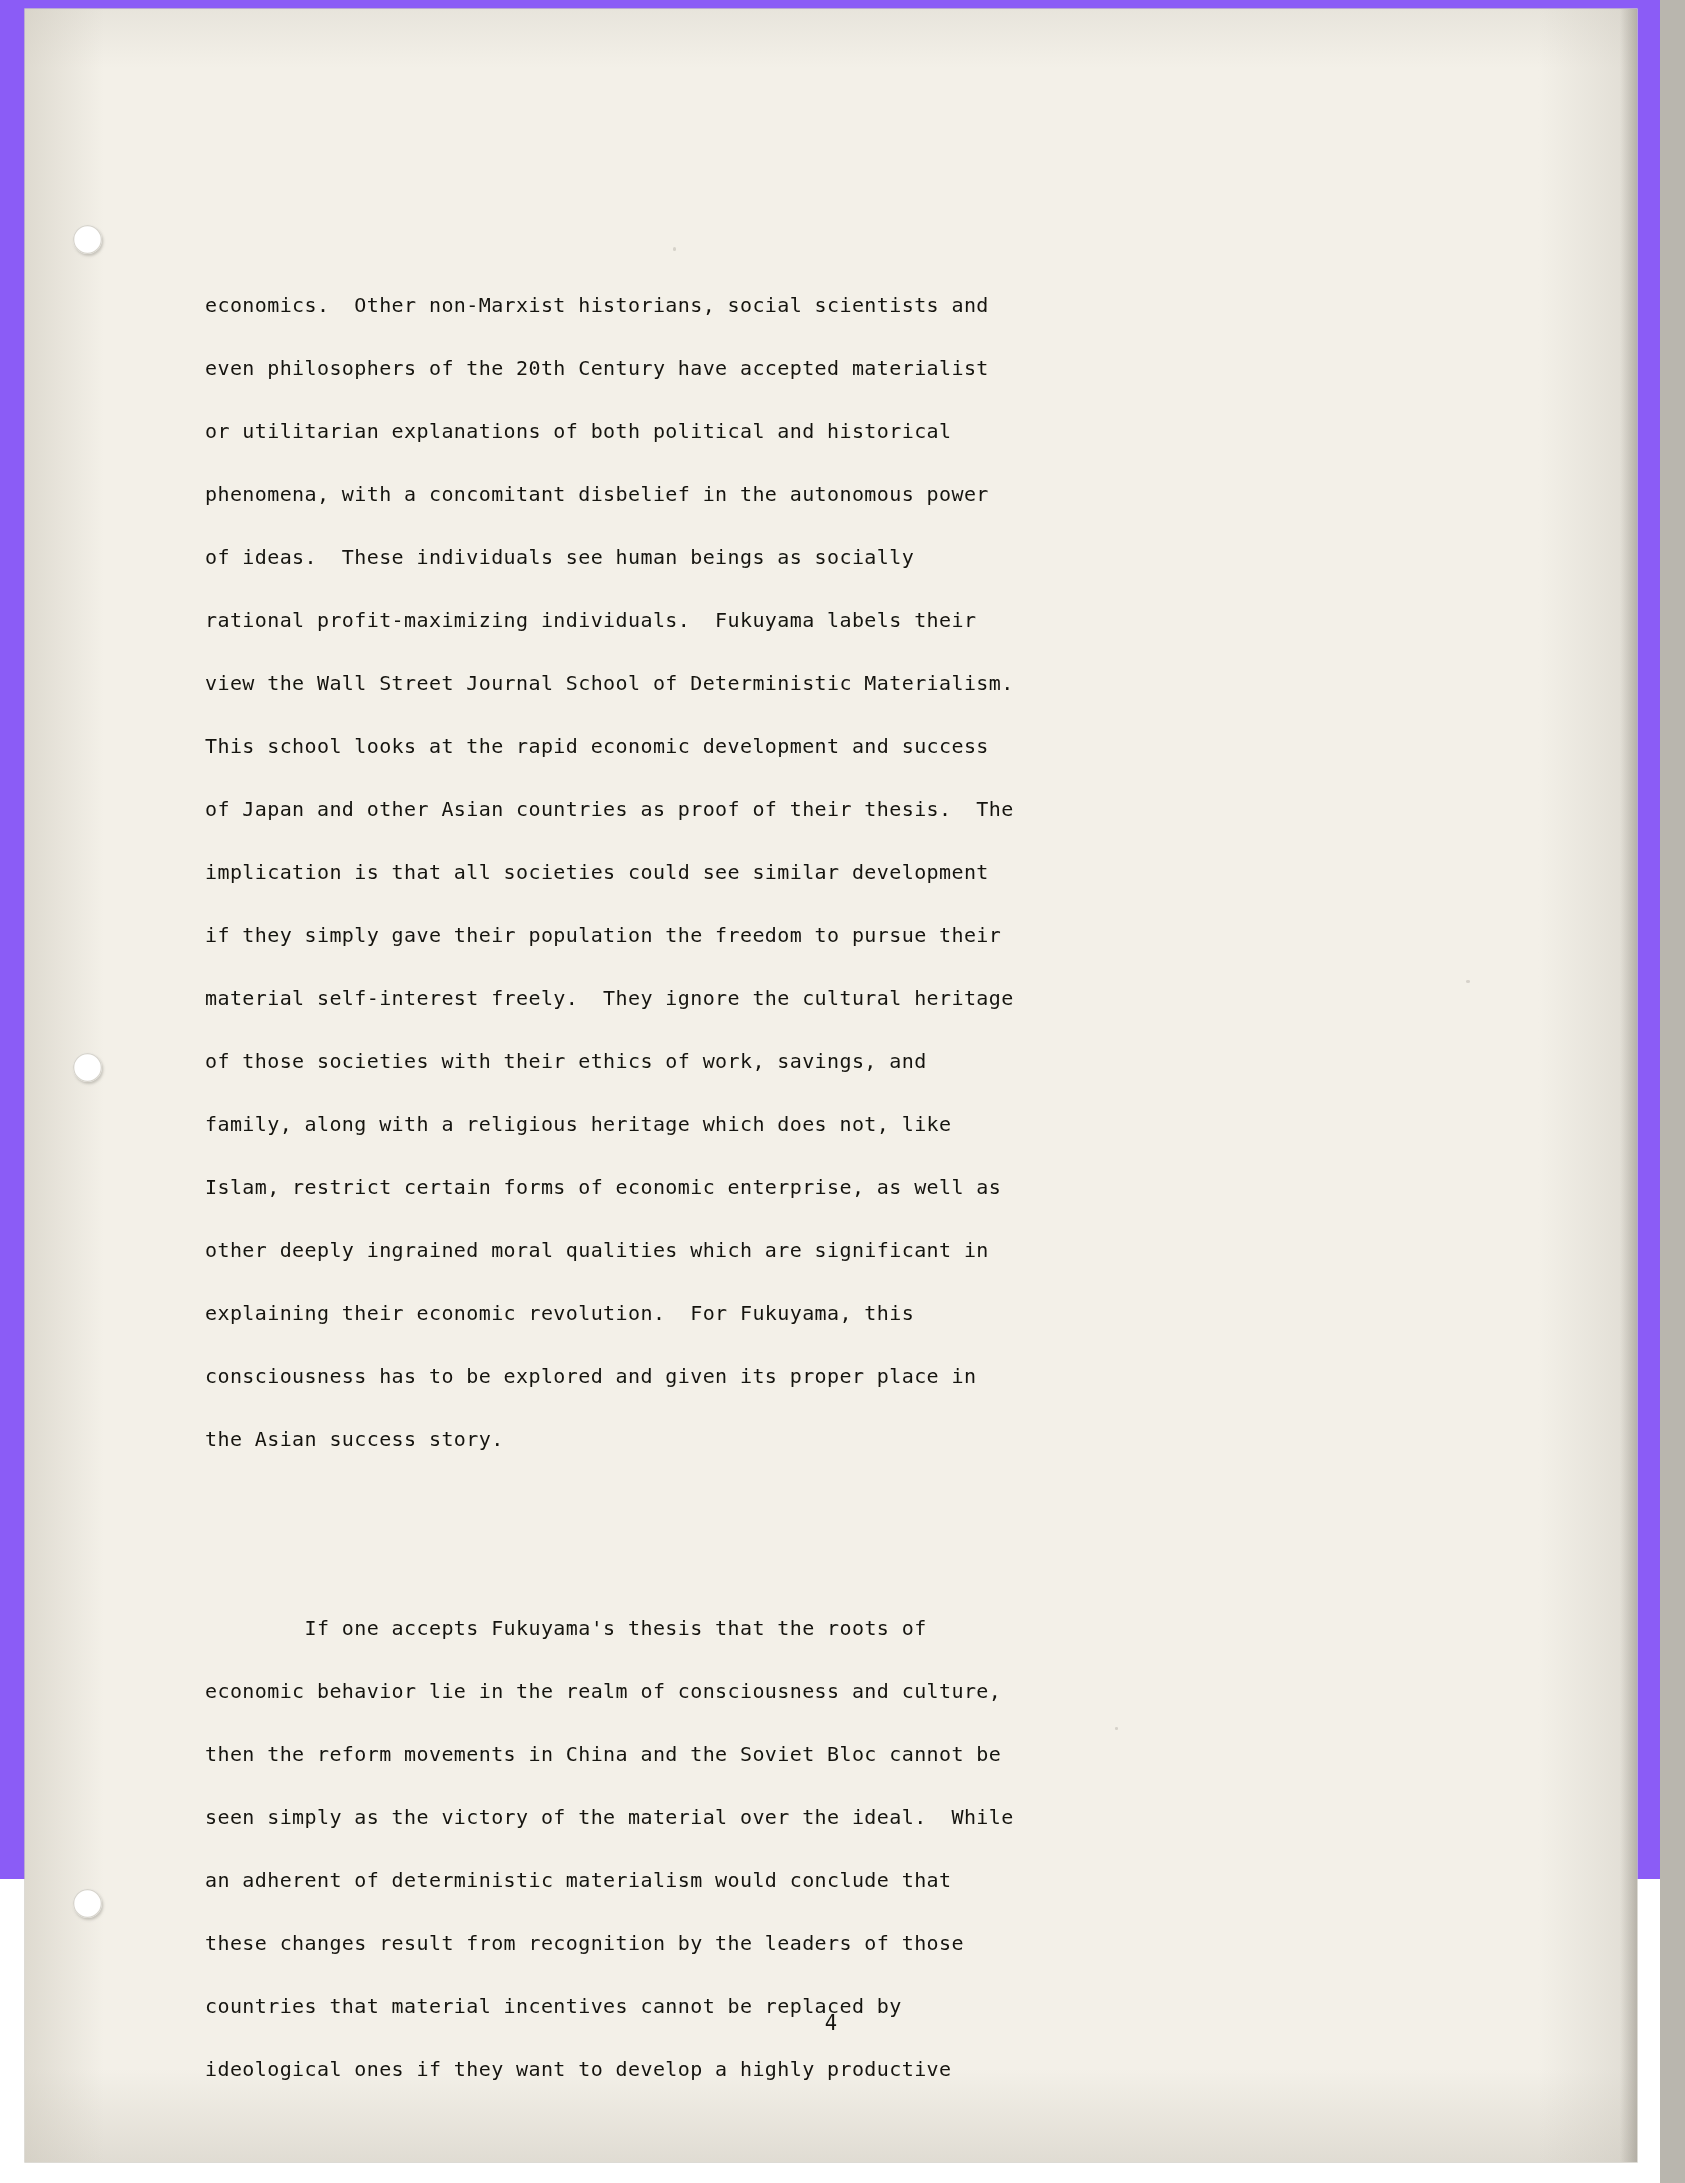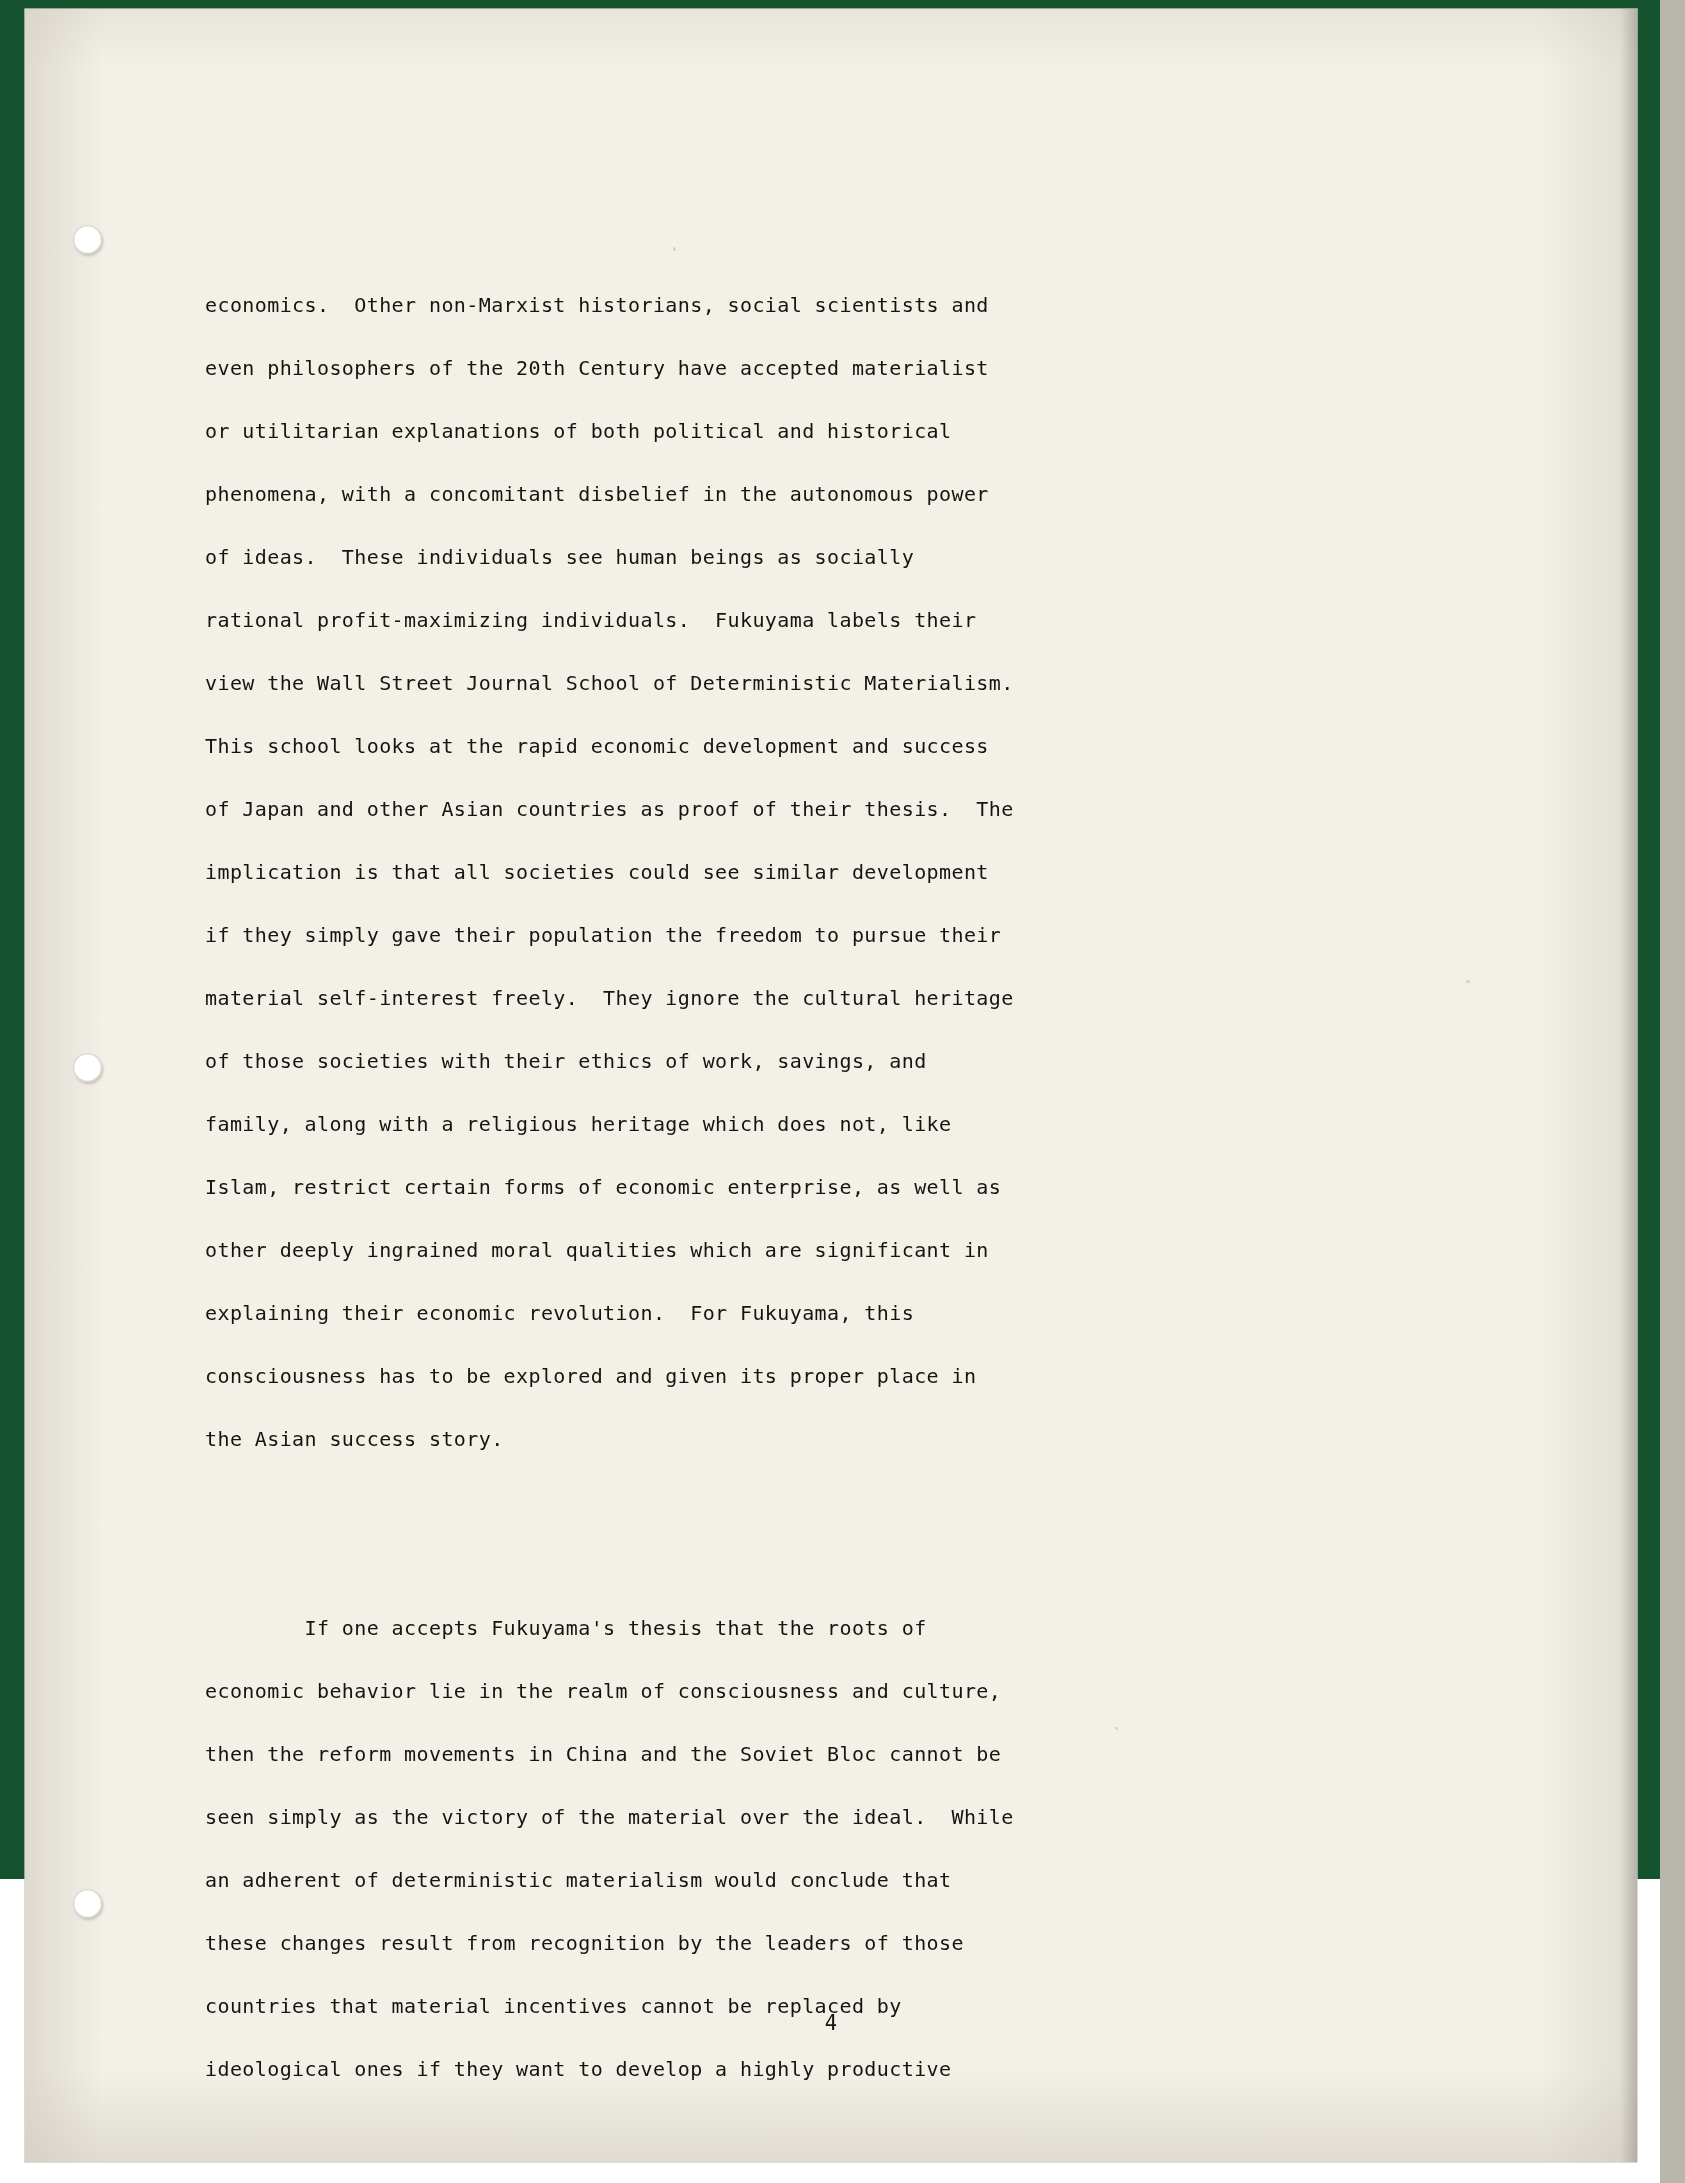--- a/index.html
+++ b/index.html
@@ -10,21 +10,21 @@
   body {
     width: 1685px;
     height: 2183px;
     overflow: hidden;
     font-family: "DejaVu Sans Mono", monospace;
   }
   .page {
     position: relative;
     width: 1685px;
     height: 1879px;
-    background: #14532d;
+    background: #8b5cf6;
   }
   
   .sheet {
     position: absolute;
     left: 25px;
     top: 9.3px;
     width: 1612px;
     height: 2153px;
     background: #f3f0e8;
     box-shadow: 0 0 0 0.7px #cfccc4;

